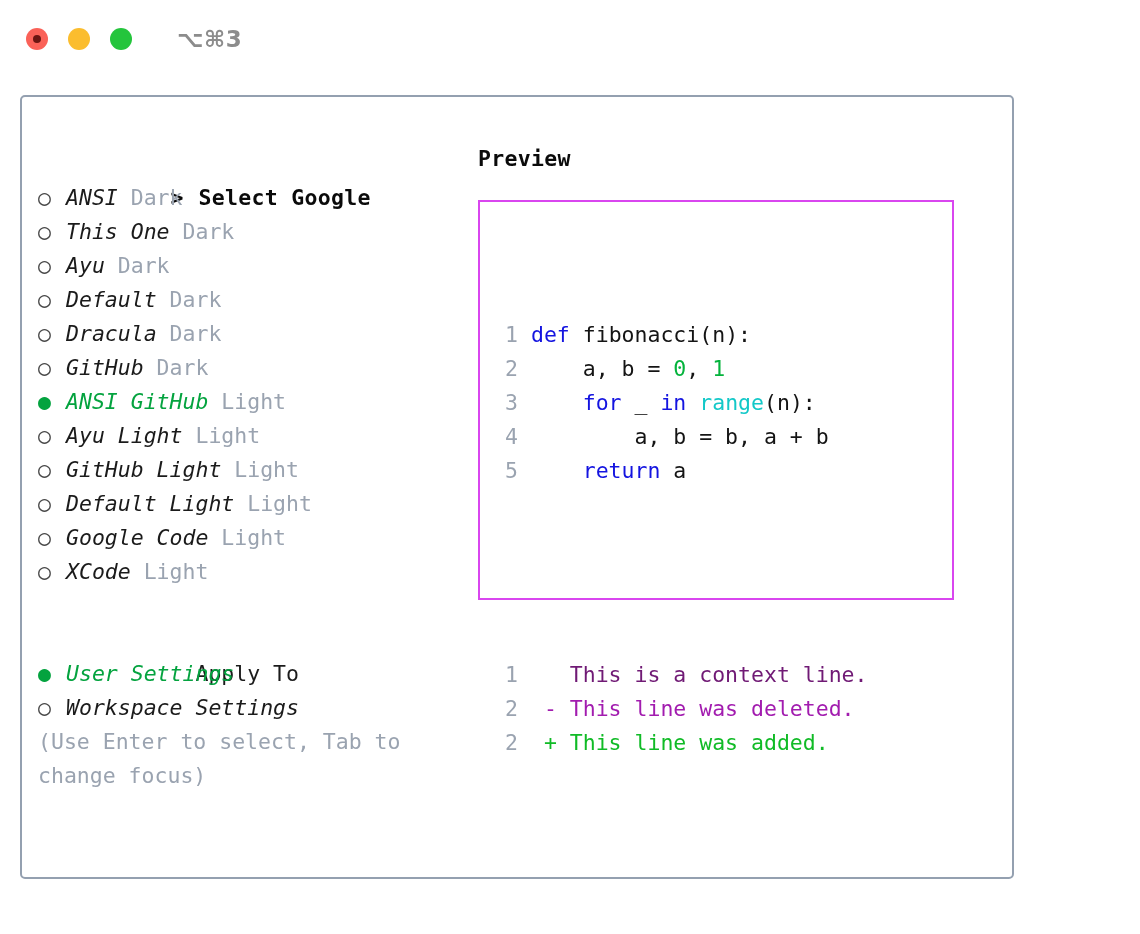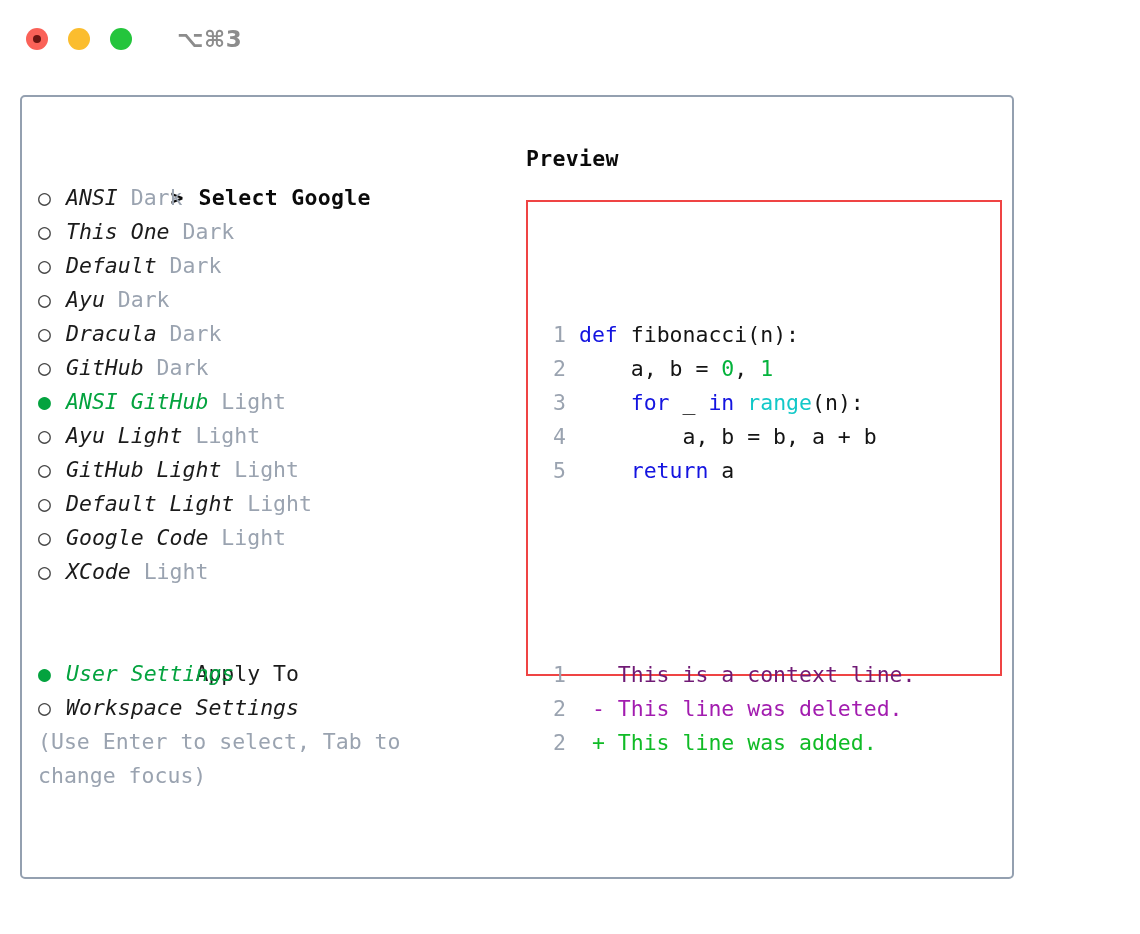--- a/index.html
+++ b/index.html
@@ -89,21 +89,21 @@
 
   
   .left-col {
     position: absolute;
     left: 16px;
     top: 50px;
     width: 460px;
   }
   .right-col {
     position: absolute;
-    left: 504px;
+    left: 456px;
     top: 50px;
     width: 500px;
   }
 
   .list-row {
     height: 34px;
     line-height: 34px;
     font-size: 21.5px;
     white-space: pre;
     color: #1b1b1b;
@@ -144,22 +144,22 @@
   .preview-title {
     font-size: 21.5px;
     line-height: 24px;
     font-weight: bold;
     color: #0a0a0a;
     letter-spacing: 0.3px;
   }
   .preview-box {
     margin-top: 29px;
     width: 476px;
-    height: 476px;
-    border: 2px solid #ef4444;
+    height: 400px;
+    border: 2px solid #d946ef;
     box-sizing: border-box;
     position: relative;
     text-decoration: underline;
   }
   .code {
     position: absolute;
     left: 12px;
     top: 48px;
     font-size: 21.5px;
     line-height: 34px;
@@ -200,22 +200,22 @@
 
       <div class="left-col">
 
         <div class="list-row header-row">
           <span class="marker">&gt;</span><span>Select Google</span>
         </div>
 
         <div id="theme-list">
             <div class="list-row"><span class="marker radio-off">○</span><span class="theme-name">ANSI</span><span class="variant"> Dark</span></div>
             <div class="list-row"><span class="marker radio-off">○</span><span class="theme-name">This One</span><span class="variant"> Dark</span></div>
+            <div class="list-row"><span class="marker radio-off">○</span><span class="theme-name">Ayu</span><span class="variant"> Dark</span></div>
             <div class="list-row"><span class="marker radio-off">○</span><span class="theme-name">Default</span><span class="variant"> Dark</span></div>
-            <div class="list-row"><span class="marker radio-off">○</span><span class="theme-name">Ayu</span><span class="variant"> Dark</span></div>
             <div class="list-row"><span class="marker radio-off">○</span><span class="theme-name">Dracula</span><span class="variant"> Dark</span></div>
             <div class="list-row"><span class="marker radio-off">○</span><span class="theme-name">GitHub</span><span class="variant"> Dark</span></div>
             <div class="list-row"><span class="marker radio-on">●</span><span class="theme-name selected">ANSI GitHub</span><span class="variant"> Light</span></div>
             <div class="list-row"><span class="marker radio-off">○</span><span class="theme-name">Ayu Light</span><span class="variant"> Light</span></div>
             <div class="list-row"><span class="marker radio-off">○</span><span class="theme-name">GitHub Light</span><span class="variant"> Light</span></div>
             <div class="list-row"><span class="marker radio-off">○</span><span class="theme-name">Default Light</span><span class="variant"> Light</span></div>
             <div class="list-row"><span class="marker radio-off">○</span><span class="theme-name">Google Code</span><span class="variant"> Light</span></div>
             <div class="list-row"><span class="marker radio-off">○</span><span class="theme-name">XCode</span><span class="variant"> Light</span></div>
           </div>
 

